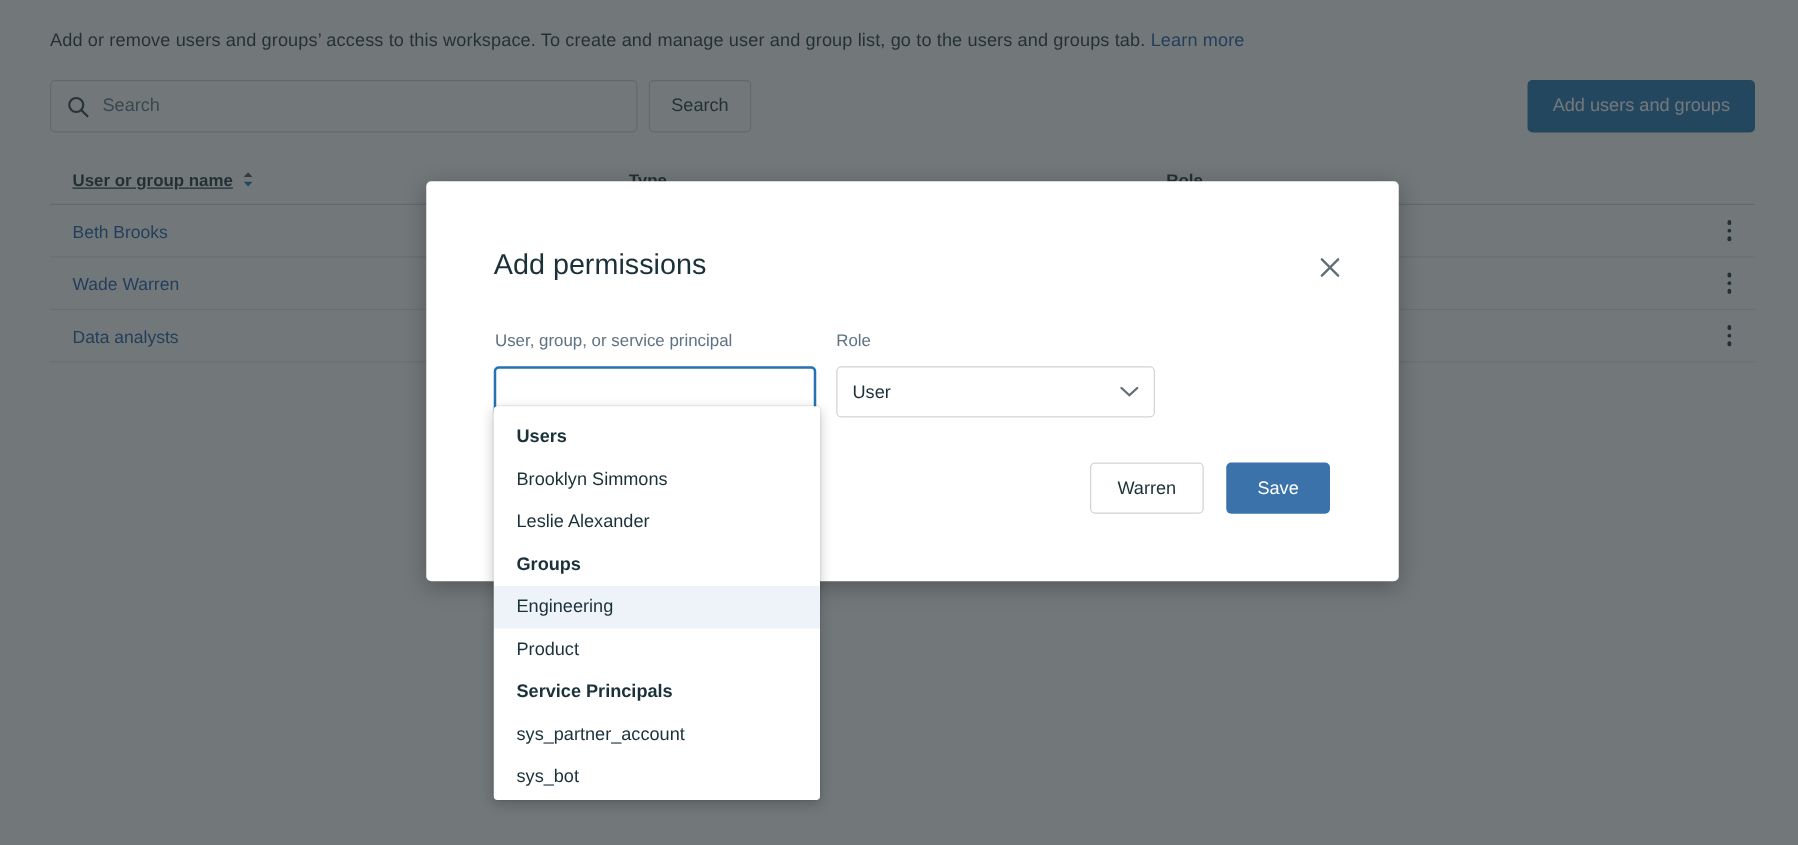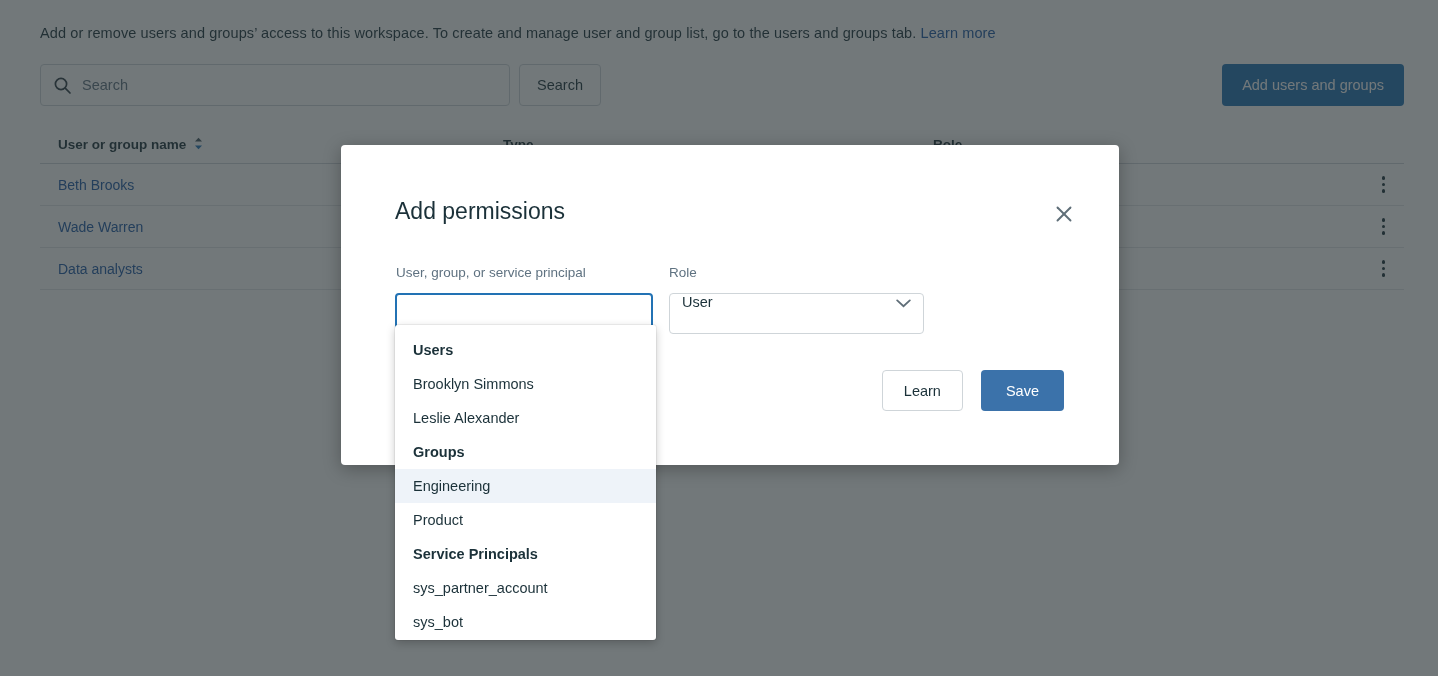--- a/index.html
+++ b/index.html
@@ -122,20 +122,21 @@
     border-bottom: 1px solid #cfd5d9;
     height: 38px;
   }
   .th {
     font-size: 13.5px;
     font-weight: bold;
     color: #1b3139;
     display: flex;
     align-items: center;
     gap: 8px;
+    text-decoration: underline;
   }
   .td {
     font-size: 14px;
     color: #1f5aa6;
   }
   .td.plain { color: #1b3139; }
   .c-name { width: 445px; flex: 0 0 445px; }
   .c-type { width: 430px; flex: 0 0 430px; }
   .c-role { width: 430px; flex: 0 0 430px; }
   .c-menu { flex: 1 1 auto; display: flex; justify-content: center; }
@@ -227,21 +228,21 @@
   .role-select {
     position: absolute;
     left: 328px;
     top: 148px;
     width: 255px;
     height: 41px;
     border: 1px solid #cfd5d9;
     border-radius: 4px;
     background: #fff;
     display: flex;
-    align-items: flex-start;
+    align-items: center;
     padding: 0 12px;
     cursor: pointer;
   }
   .role-select .val {
     font-size: 14.5px;
     color: #1b3139;
     flex: 1 1 auto;
   }
 
   .modal-actions {
@@ -418,21 +419,21 @@
   <div class="role-select">
     <span class="val">User</span>
     <span>
       <svg width="15" height="9" viewBox="0 0 15 9">
         <path d="M1.2 1.4 L7.5 7.2 L13.8 1.4" fill="none" stroke="#5f6e78" stroke-width="1.8" stroke-linecap="round"></path>
       </svg>
     </span>
   </div>
 
   <div class="modal-actions">
-    <button class="btn-cancel">Learn</button>
+    <button class="btn-cancel">Warren</button>
     <button class="btn-save">Save</button>
   </div>
 </div>
 
 <div id="typeahead">
   <div id="ta-scroll">
       <div class="ta-item group-head">Users</div>
       <div class="ta-item">Brooklyn Simmons</div>
       <div class="ta-item">Leslie Alexander</div>
       <div class="ta-item group-head">Groups</div>

